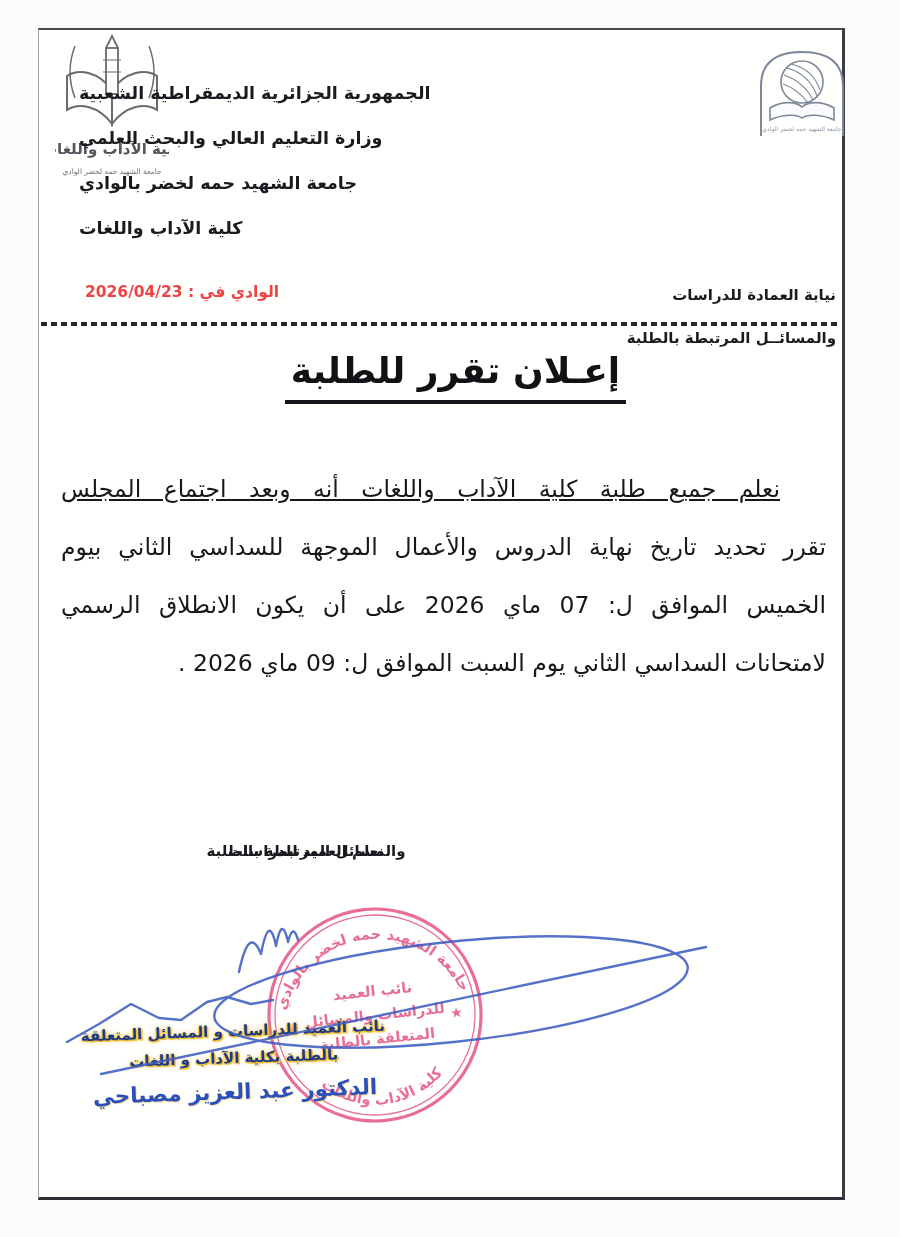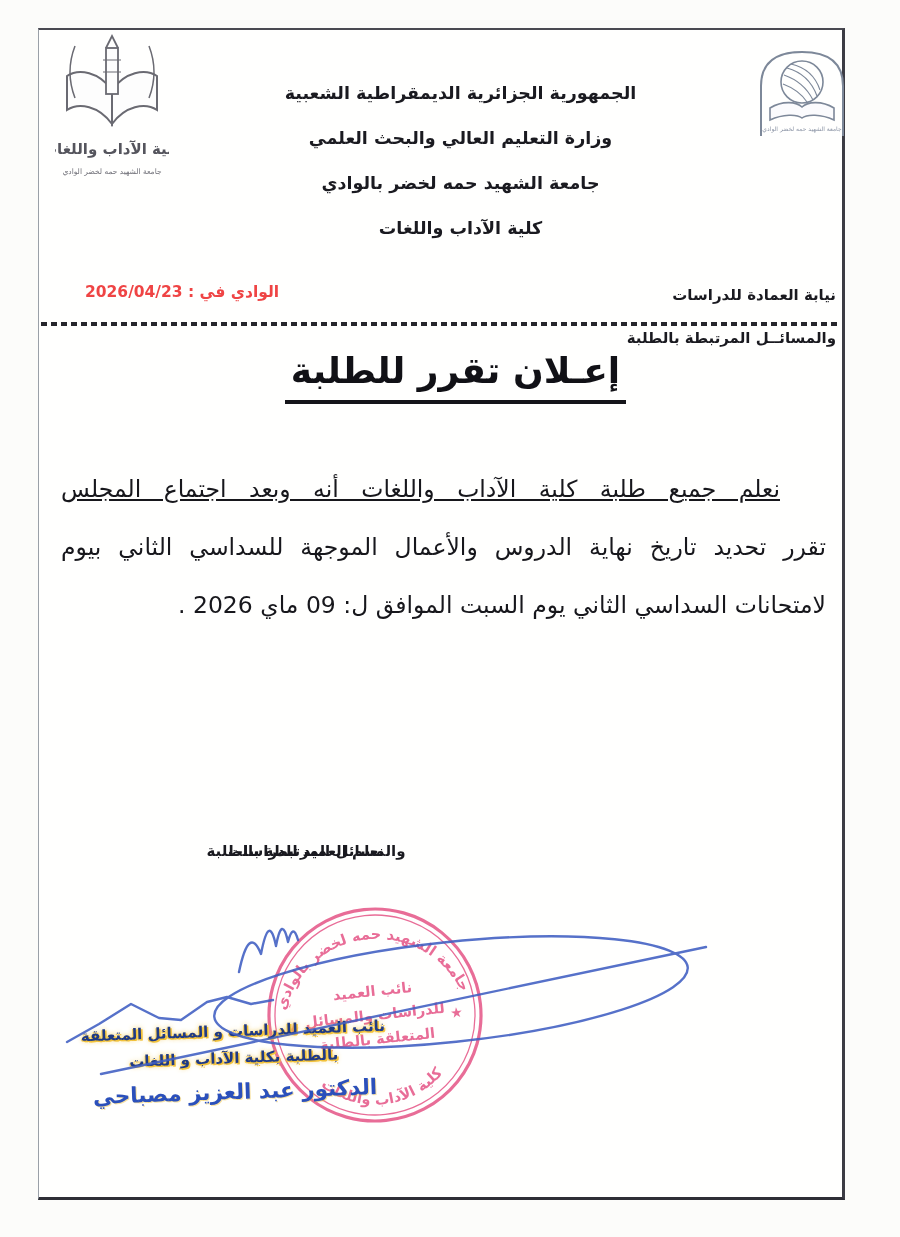--- a/index.html
+++ b/index.html
@@ -8,21 +8,21 @@
     background:#fcfcfa;overflow:hidden;
     font-family:"DejaVu Sans",sans-serif;
   }
   .page{
     position:absolute;left:38px;top:28px;width:807px;height:1172px;
     box-sizing:border-box;background:#fffffe;
     border-top:2px solid #4a4a52;border-right:3px solid #3c3c44;
     border-bottom:3px solid #2e2e36;border-left:1px solid #9aa0a8;
   }
   
-  .hline{position:absolute;left:40px;right:0;text-align:center;direction:rtl;
+  .hline{position:absolute;left:40px;right:0;text-align:left;direction:rtl;
          font-weight:bold;font-size:17.5px;color:#1a1a20;}
   .dept{position:absolute;right:6px;direction:rtl;font-weight:bold;font-size:15px;color:#1a1a20;margin-top:44px;}
   .date{position:absolute;left:46px;direction:rtl;font-weight:bold;font-size:15.5px;color:#ef4444;}
   .dashes{position:absolute;left:2px;right:2px;top:292px;height:3.5px;
           background:repeating-linear-gradient(90deg,#26262c 0 6px,transparent 6px 10px);}
   
   .title-wrap{position:absolute;left:30px;right:0;top:320px;text-align:center;direction:rtl;}
   .title-wrap span{display:inline-block;font-weight:bold;font-size:36px;color:#111116;
           border-bottom:4px solid #15151a;padding:0 6px 9px;}
   
@@ -96,20 +96,21 @@
 
     <div class="dashes"></div>
 
     <div class="title-wrap">
       <span>إعـلان تقرر للطلبة</span>
     </div>
 
     <div class="body-block">
       <div class="bline first">نعلم جميع طلبة كلية الآداب واللغات أنه وبعد اجتماع المجلس</div>
       <div class="bline">تقرر تحديد تاريخ نهاية الدروس والأعمال الموجهة للسداسي الثاني بيوم</div>
+      <div class="bline">الخميس الموافق ل: 07 ماي 2026 على أن يكون الانطلاق الرسمي</div>
       <div class="bline last">لامتحانات السداسي الثاني يوم السبت الموافق ل: 09 ماي 2026 .</div>
     </div>
 
     <div class="sig" style="top:812px">نعلم العميد للدراسات</div>
     <div class="sig" style="top:812px">والمسائل المرتبطة بالطلبة</div>
 
     <div class="round-stamp">
       <svg width="246" height="246" viewBox="0 0 246 246">
         <g stroke="#e7618f" fill="none">
           <circle cx="123" cy="123" r="106" stroke-width="3.2"></circle>

